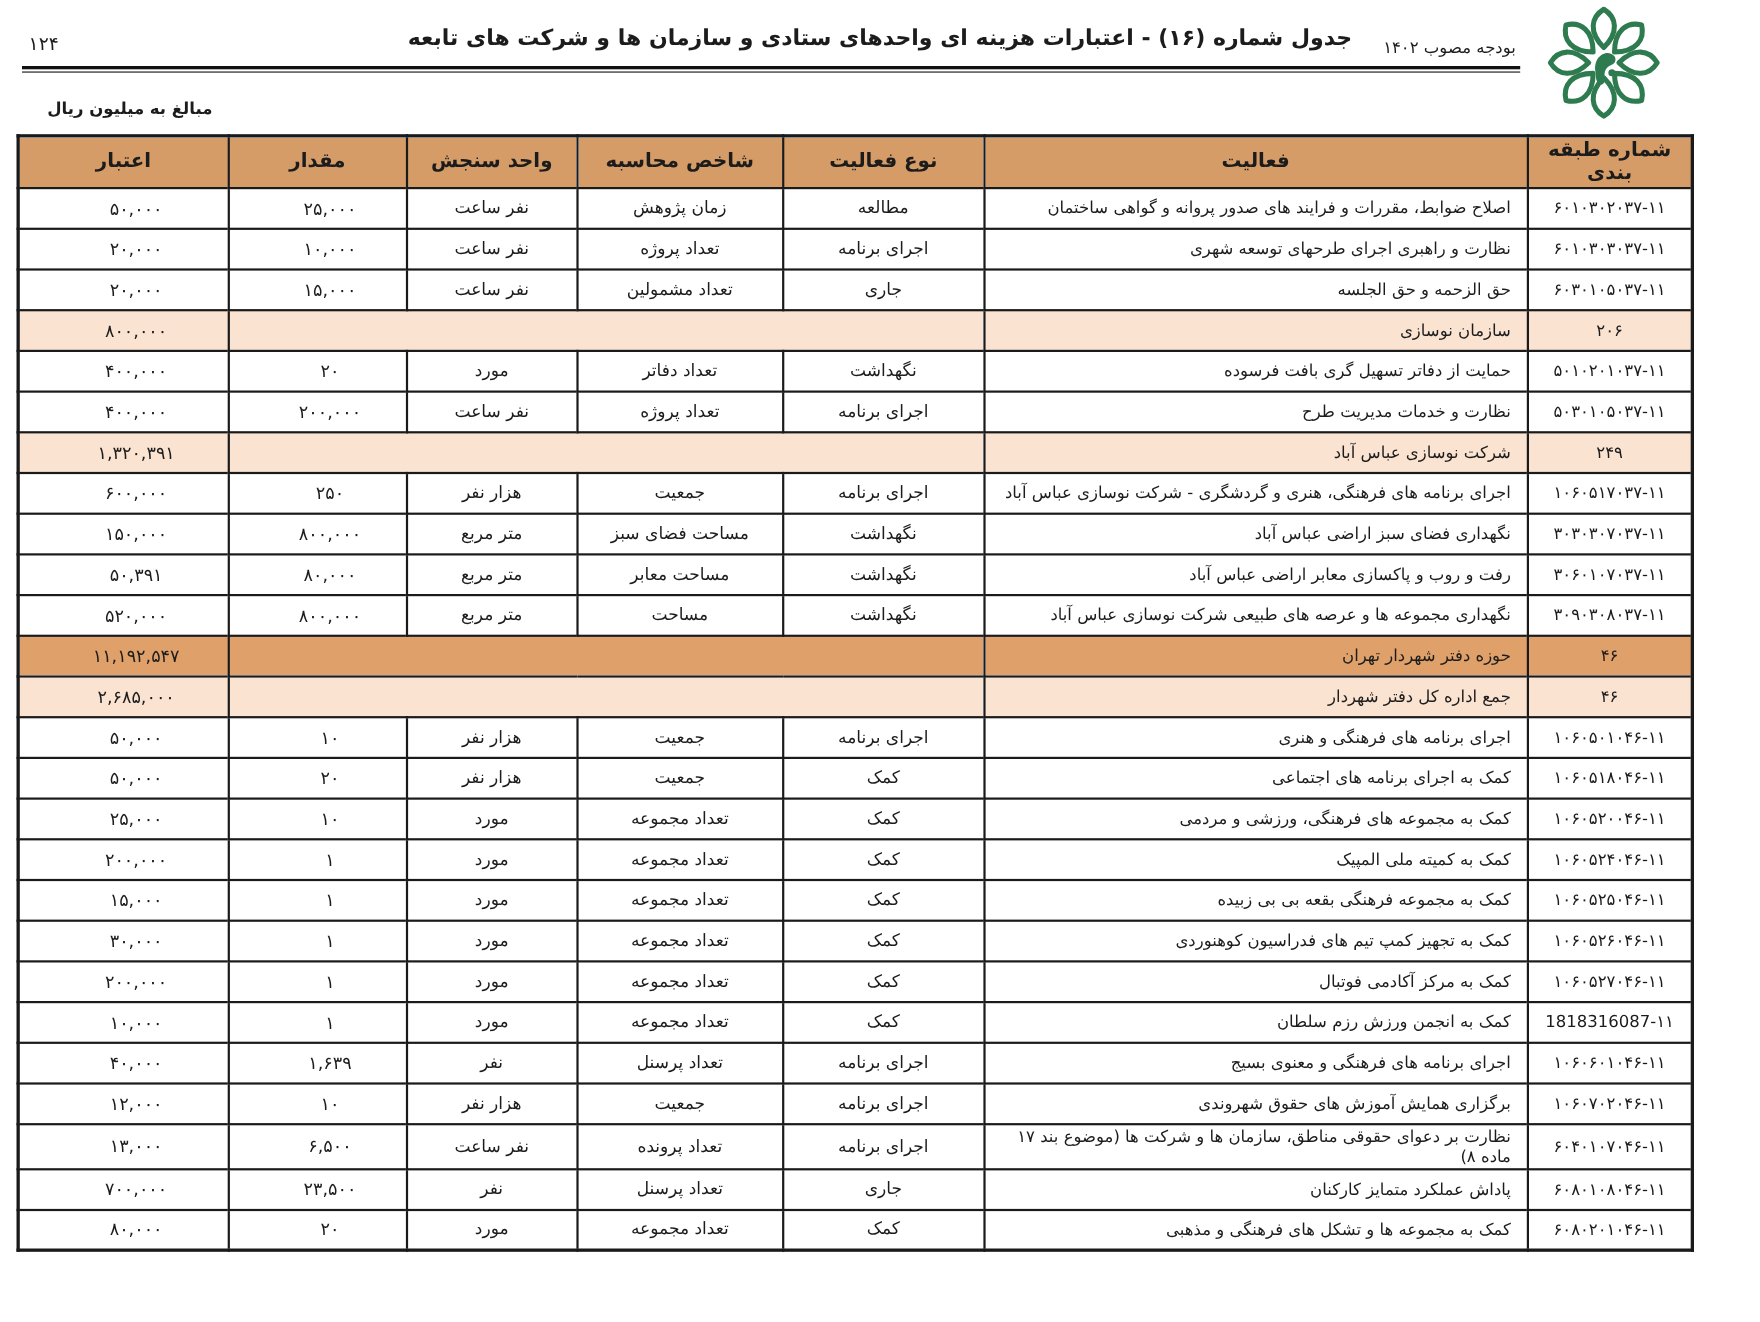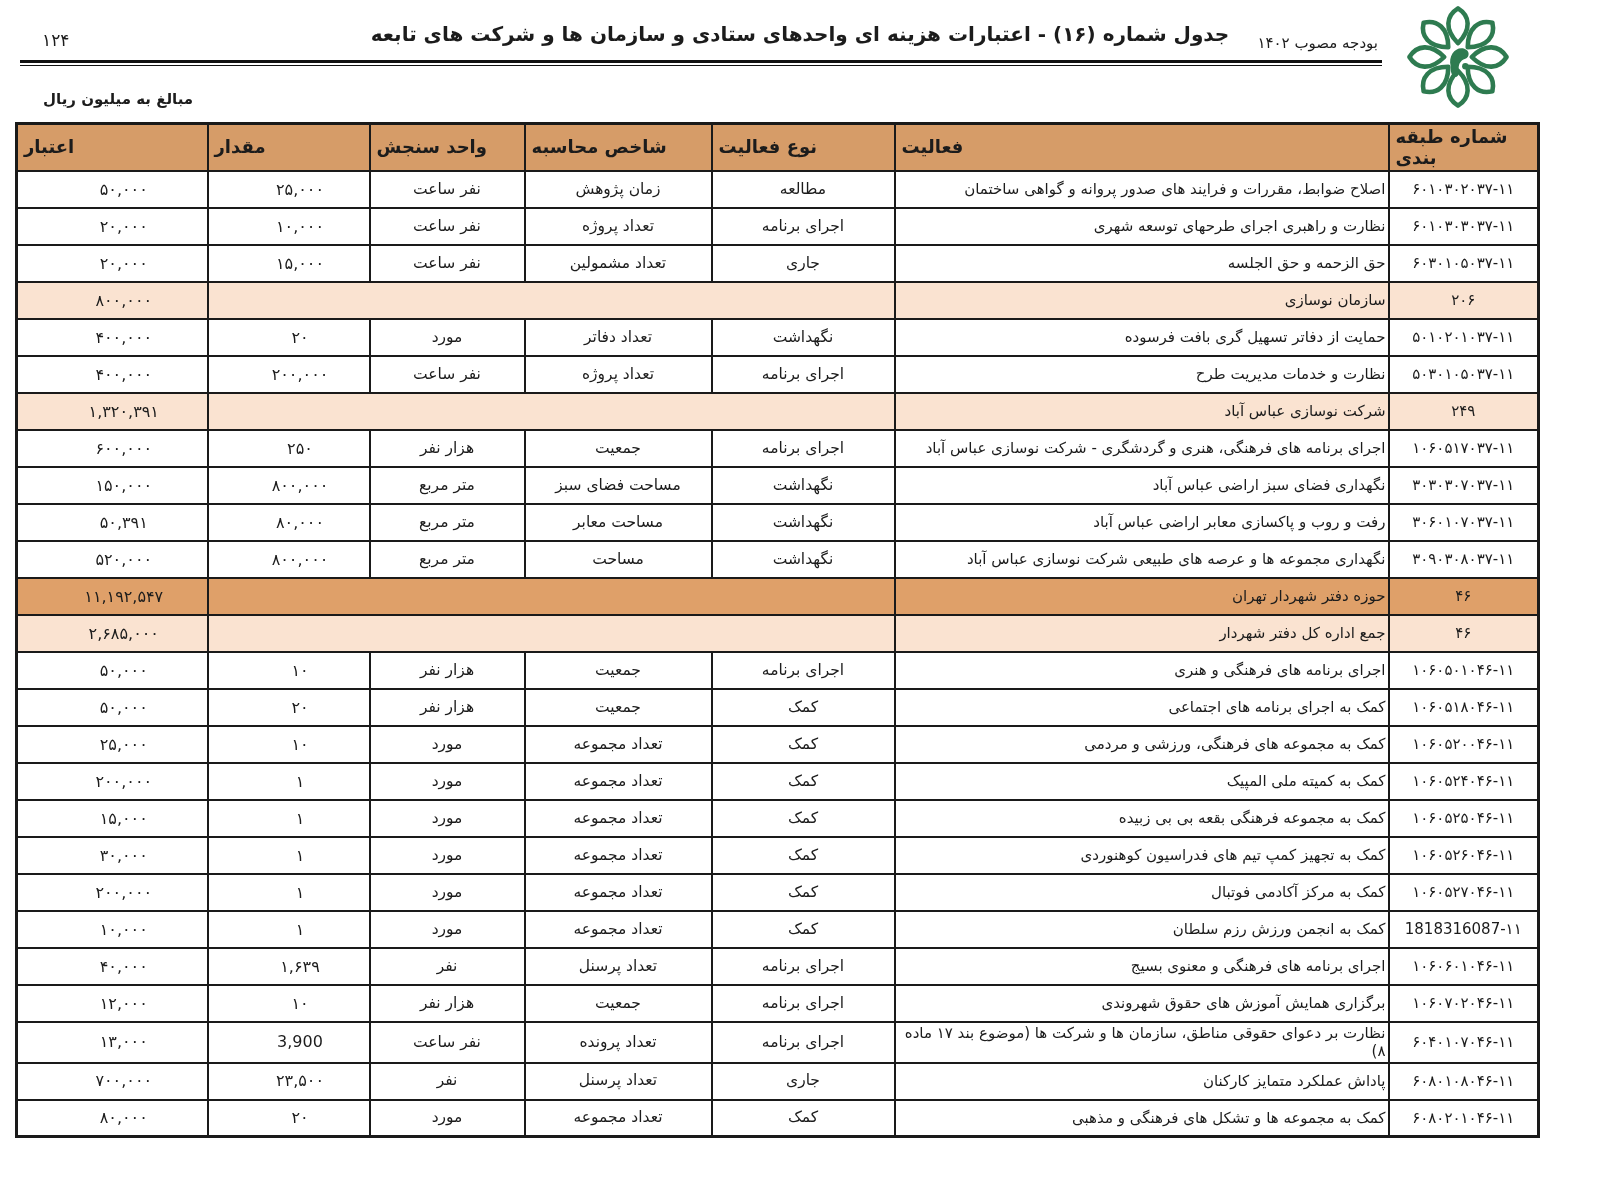--- a/index.html
+++ b/index.html
@@ -11,21 +11,21 @@
     --text:#1c1c1c;
   }
   *{box-sizing:border-box;}
   html,body{margin:0;padding:0;}
   body{
     width:1600px;height:1202px;position:relative;overflow:hidden;
     background:#ffffff;color:var(--text);
     font-family:"DejaVu Sans",sans-serif;
     direction:rtl;
   }
-  .page-number{position:absolute;top:30px;left:42px;font-size:17px;direction:ltr;}
+  .page-number{position:absolute;top:30px;left:26px;font-size:17px;direction:ltr;}
   .doc-title{
     position:absolute;top:22px;left:50%;transform:translateX(-50%);
     font-size:20px;font-weight:bold;white-space:nowrap;text-align:right;
   }
   .budget-label{position:absolute;top:34px;right:222px;font-size:15px;font-weight:normal;white-space:nowrap;}
   .logo{position:absolute;top:2px;right:86px;width:112px;height:110px;color:var(--logo-green);}
   .header-rule{
     position:absolute;top:60px;left:20px;width:1362px;height:6px;
     border-top:3px solid #111;border-bottom:1px solid #111;
   }
@@ -46,25 +46,25 @@
 
   th,td{
     border:2px solid var(--border);
     padding:2px 6px;
     line-height:1.15;
     vertical-align:middle;
     overflow:hidden;
   }
   thead th{
     background:var(--header-bg);
-    height:41px;font-size:18px;font-weight:bold;text-align:left;
+    height:41px;font-size:18px;font-weight:bold;text-align:center;
   }
   tbody td{height:37px;font-size:16px;text-align:center;}
   td.cell-code{font-size:15px;}
-  td.cell-activity{text-align:right;font-size:15px;padding-right:2px;}
+  td.cell-activity{text-align:right;font-size:15px;padding-right:14px;}
   td.cell-index,td.cell-unit,td.cell-type{font-size:15.5px;}
   td.cell-amount,td.cell-credit{font-size:16px;padding-left:29px;}
 
   tr.row-subtotal td{background:var(--subtotal-bg);}
   tr.row-total td{background:var(--total-bg);margin-top:40px;}
 </style>
 </head>
 <body>
 
 <div class="page-number">۱۲۴</div>
@@ -312,21 +312,21 @@
         <td class="cell-unit">هزار نفر</td>
         <td class="cell-amount">۱۰</td>
         <td class="cell-credit">۱۲,۰۰۰</td>
       </tr>
       <tr class="row-data">
         <td class="cell-code">۶۰۴۰۱۰۷۰۴۶-۱۱</td>
         <td class="cell-activity">نظارت بر دعوای حقوقی مناطق، سازمان ها و شرکت ها (موضوع بند ۱۷ ماده ۸)</td>
         <td class="cell-type">اجرای برنامه</td>
         <td class="cell-index">تعداد پرونده</td>
         <td class="cell-unit">نفر ساعت</td>
-        <td class="cell-amount">3,900</td>
+        <td class="cell-amount">۶,۵۰۰</td>
         <td class="cell-credit">۱۳,۰۰۰</td>
       </tr>
       <tr class="row-data">
         <td class="cell-code">۶۰۸۰۱۰۸۰۴۶-۱۱</td>
         <td class="cell-activity">پاداش عملکرد متمایز کارکنان</td>
         <td class="cell-type">جاری</td>
         <td class="cell-index">تعداد پرسنل</td>
         <td class="cell-unit">نفر</td>
         <td class="cell-amount">۲۳,۵۰۰</td>
         <td class="cell-credit">۷۰۰,۰۰۰</td>

